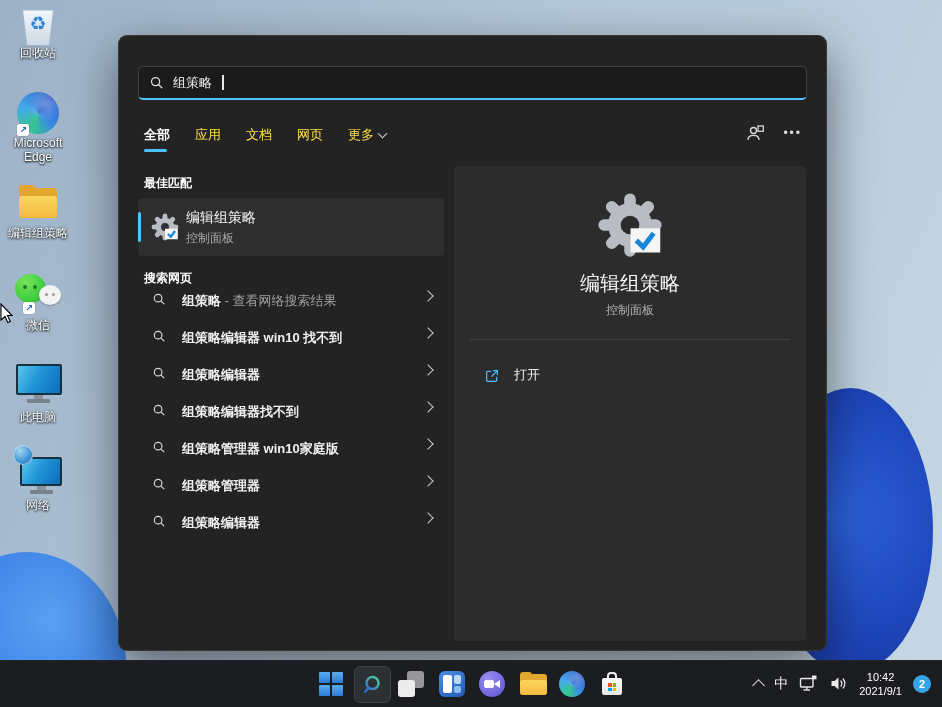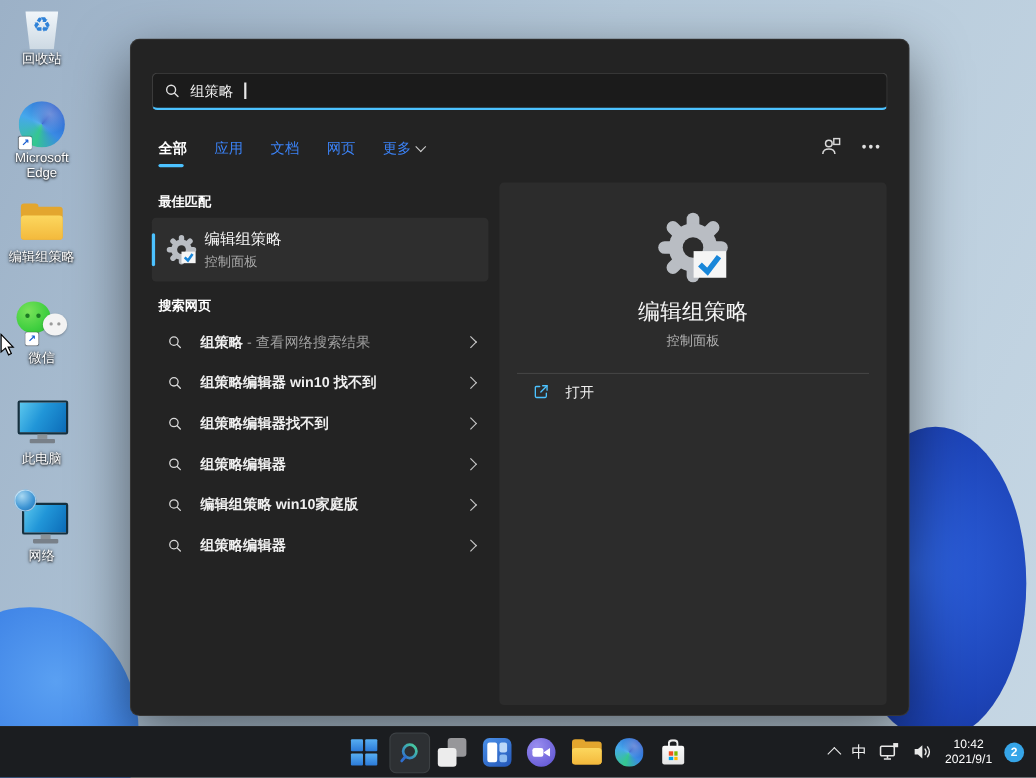--- a/index.html
+++ b/index.html
@@ -65,50 +65,50 @@
   
   .panel{position:absolute;left:118px;top:35px;width:709px;height:616px;background:#232323;
     border:1px solid rgba(255,255,255,.09);border-radius:9px;
     box-shadow:0 18px 50px rgba(0,0,0,.5);z-index:10;box-sizing:border-box;}
   .searchbox{position:absolute;left:19px;top:30px;width:669px;height:34px;background:#1b1b1b;
     border:1px solid #3f3f3f;border-bottom:2px solid #4cc2ff;border-radius:5px;box-sizing:border-box;
     display:flex;align-items:center;padding:0 10px;gap:9px;}
   .searchbox .q-text{color:#f0f0f0;font-size:13px;}
   .caret{display:inline-block;width:1.5px;height:15px;background:#e8e8e8;margin-left:1px;vertical-align:-3px;}
   .tabs{position:absolute;left:25px;top:90px;display:flex;gap:25px;align-items:center;}
-  .tab{font-size:13px;color:#3b82f6;display:flex;align-items:center;gap:5px;}
+  .tab{font-size:13px;color:#fde047;display:flex;align-items:center;gap:5px;}
   .tab.active{color:#fff;font-weight:bold;}
   .tab-underline{position:absolute;left:25px;top:113px;width:23px;height:3px;border-radius:2px;background:#4cc2ff;}
   .tabbar-icons{position:absolute;right:24px;top:88px;display:flex;gap:18px;align-items:center;}
   .ellipsis{color:#e0e0e0;font-size:12px;letter-spacing:2px;}
   .section-label{position:absolute;left:25px;color:#fff;font-size:12px;font-weight:bold;}
   
   .best-item{position:absolute;left:19px;top:162px;width:306px;height:58px;background:#2e2e2e;
     border-radius:4px;}
   .best-accent{position:absolute;left:0;top:14px;width:3px;height:30px;border-radius:2px;background:#4cc2ff;}
   .best-title{position:absolute;left:48px;top:11px;font-size:14px;color:#f5f5f5;font-weight:500;}
   .best-sub{position:absolute;left:48px;top:32px;font-size:12px;color:#ababab;}
   .best-gear{position:absolute;left:13px;top:15px;}
   
   .sug-list{position:absolute;left:19px;top:256px;width:306px;}
-  .sug-row{height:37px;display:flex;align-items:center;padding:0 12px 0 14px;gap:16px;border-radius:4px;}
+  .sug-row{height:37px;display:flex;padding:0 12px 0 14px;gap:16px;border-radius:4px;}
   .sug-text{flex:1;font-size:13px;white-space:nowrap;overflow:hidden;}
   .sg-query{color:#f0f0f0;font-weight:bold;}
   .sg-suffix{color:#9f9f9f;font-weight:normal;}
   .chev-right{width:7px;height:7px;border-top:1.6px solid #c8c8c8;border-right:1.6px solid #c8c8c8;
     transform:rotate(45deg);flex:0 0 auto;}
   .chev-down{width:6px;height:6px;border-right:1.4px solid #cfcfcf;border-bottom:1.4px solid #cfcfcf;
     transform:rotate(45deg);margin-top:-3px;}
   
   .preview{position:absolute;left:335px;top:130px;width:352px;height:475px;background:#2c2c2c;border-radius:4px;}
   .pv-gear{position:absolute;left:50%;top:26px;transform:translateX(-50%);}
   .pv-title{position:absolute;left:0;right:0;top:104px;text-align:center;color:#f5f5f5;font-size:20px;font-weight:500;}
   .pv-sub{position:absolute;left:0;right:0;top:136px;text-align:center;color:#b2b2b2;font-size:12px;}
   .pv-divider{position:absolute;left:16px;right:16px;top:173px;height:1px;background:#434343;}
-  .pv-open{position:absolute;left:16px;right:16px;top:182px;height:36px;display:flex;align-items:flex-start;
+  .pv-open{position:absolute;left:16px;right:16px;top:182px;height:36px;display:flex;align-items:flex-end;
     gap:14px;padding:0 14px;border-radius:4px;}
   .pv-open-label{color:#f0f0f0;font-size:13px;}
   
   .taskbar{position:absolute;left:0;bottom:0;width:942px;height:47px;background:#1b1d20;z-index:20;
     border-top:1px solid rgba(255,255,255,.04);box-sizing:border-box;}
   .tb-icon{position:absolute;top:671px;width:26px;height:26px;z-index:25;}
   .start-grid{display:grid;grid-template-columns:11px 11px;grid-template-rows:11px 11px;gap:2px;padding:1px;}
   .start-grid div{background:linear-gradient(180deg,#57aef2 0%,#2b7ad8 100%);border-radius:1px;}
   .search-btn{position:absolute;left:354px;top:666px;width:35px;height:35px;background:#2d3033;
     border:1px solid #3d4144;border-radius:6px;display:flex;align-items:center;justify-content:center;z-index:25;}
@@ -285,41 +285,48 @@
           <use href="#mag"></use>
         </svg>
       <span class="sug-text"><span class="sg-query">组策略编辑器 win10 找不到</span><span class="sg-suffix"></span></span>
       <span class="chev-right"></span>
     </div>
 
     <div class="sug-row">
       <svg width="14" height="14" viewBox="0 0 24 24" style="color:#d8d8d8;flex:0 0 auto">
           <use href="#mag"></use>
         </svg>
+      <span class="sug-text"><span class="sg-query">组策略编辑器</span><span class="sg-suffix"></span></span>
+      <span class="chev-right"></span>
+    </div>
+
+    <div class="sug-row">
+      <svg width="14" height="14" viewBox="0 0 24 24" style="color:#d8d8d8;flex:0 0 auto">
+          <use href="#mag"></use>
+        </svg>
       <span class="sug-text"><span class="sg-query">组策略编辑器找不到</span><span class="sg-suffix"></span></span>
       <span class="chev-right"></span>
     </div>
 
-    <div class="sug-row">
-      <svg width="14" height="14" viewBox="0 0 24 24" style="color:#d8d8d8;flex:0 0 auto">
-          <use href="#mag"></use>
-        </svg>
-      <span class="sug-text"><span class="sg-query">组策略编辑器</span><span class="sg-suffix"></span></span>
-      <span class="chev-right"></span>
-    </div>
-
-
-    <div class="sug-row">
-      <svg width="14" height="14" viewBox="0 0 24 24" style="color:#d8d8d8;flex:0 0 auto">
-          <use href="#mag"></use>
-        </svg>
-      <span class="sug-text"><span class="sg-query">编辑组策略 win10家庭版</span><span class="sg-suffix"></span></span>
-      <span class="chev-right"></span>
-    </div>
-
+
+    <div class="sug-row">
+      <svg width="14" height="14" viewBox="0 0 24 24" style="color:#d8d8d8;flex:0 0 auto">
+          <use href="#mag"></use>
+        </svg>
+      <span class="sug-text"><span class="sg-query">组策略管理器 win10家庭版</span><span class="sg-suffix"></span></span>
+      <span class="chev-right"></span>
+    </div>
+
+    <div class="sug-row">
+      <svg width="14" height="14" viewBox="0 0 24 24" style="color:#d8d8d8;flex:0 0 auto">
+          <use href="#mag"></use>
+        </svg>
+      <span class="sug-text"><span class="sg-query">组策略管理器</span><span class="sg-suffix"></span></span>
+      <span class="chev-right"></span>
+    </div>
 
     <div class="sug-row">
       <svg width="14" height="14" viewBox="0 0 24 24" style="color:#d8d8d8;flex:0 0 auto">
           <use href="#mag"></use>
         </svg>
       <span class="sug-text"><span class="sg-query">组策略编辑器</span><span class="sg-suffix"></span></span>
       <span class="chev-right"></span>
     </div>
   </div>
 

